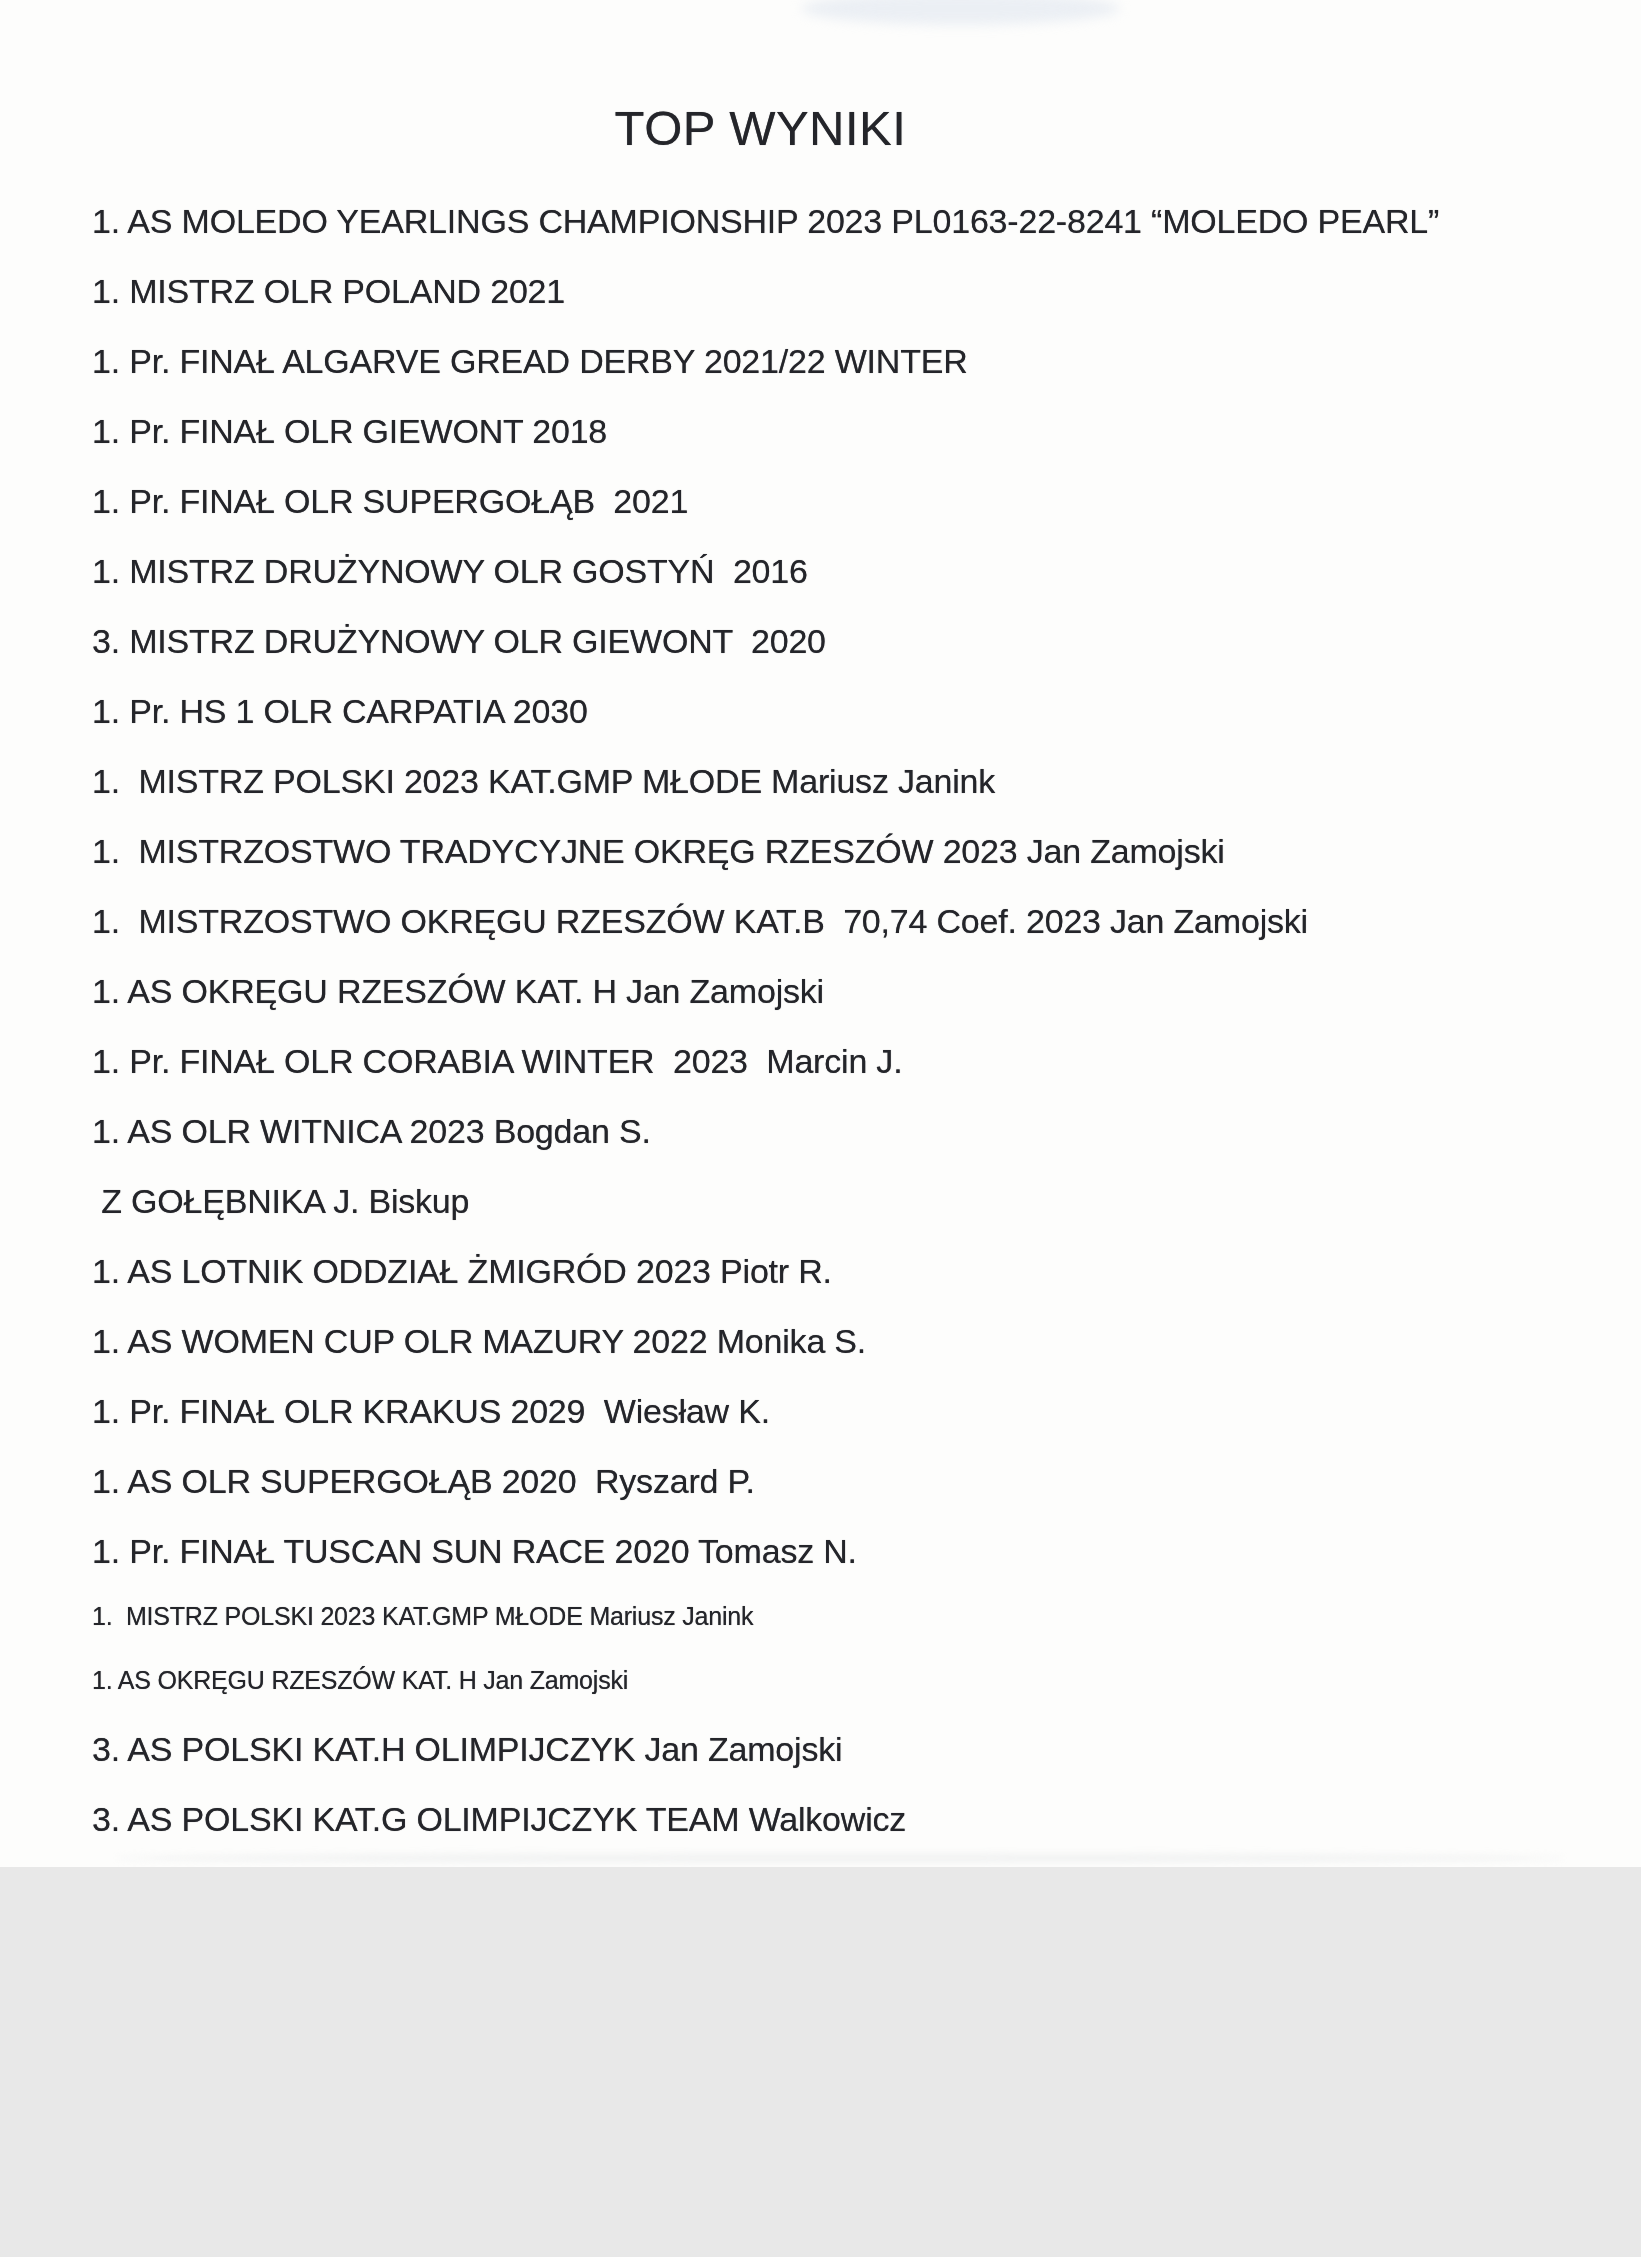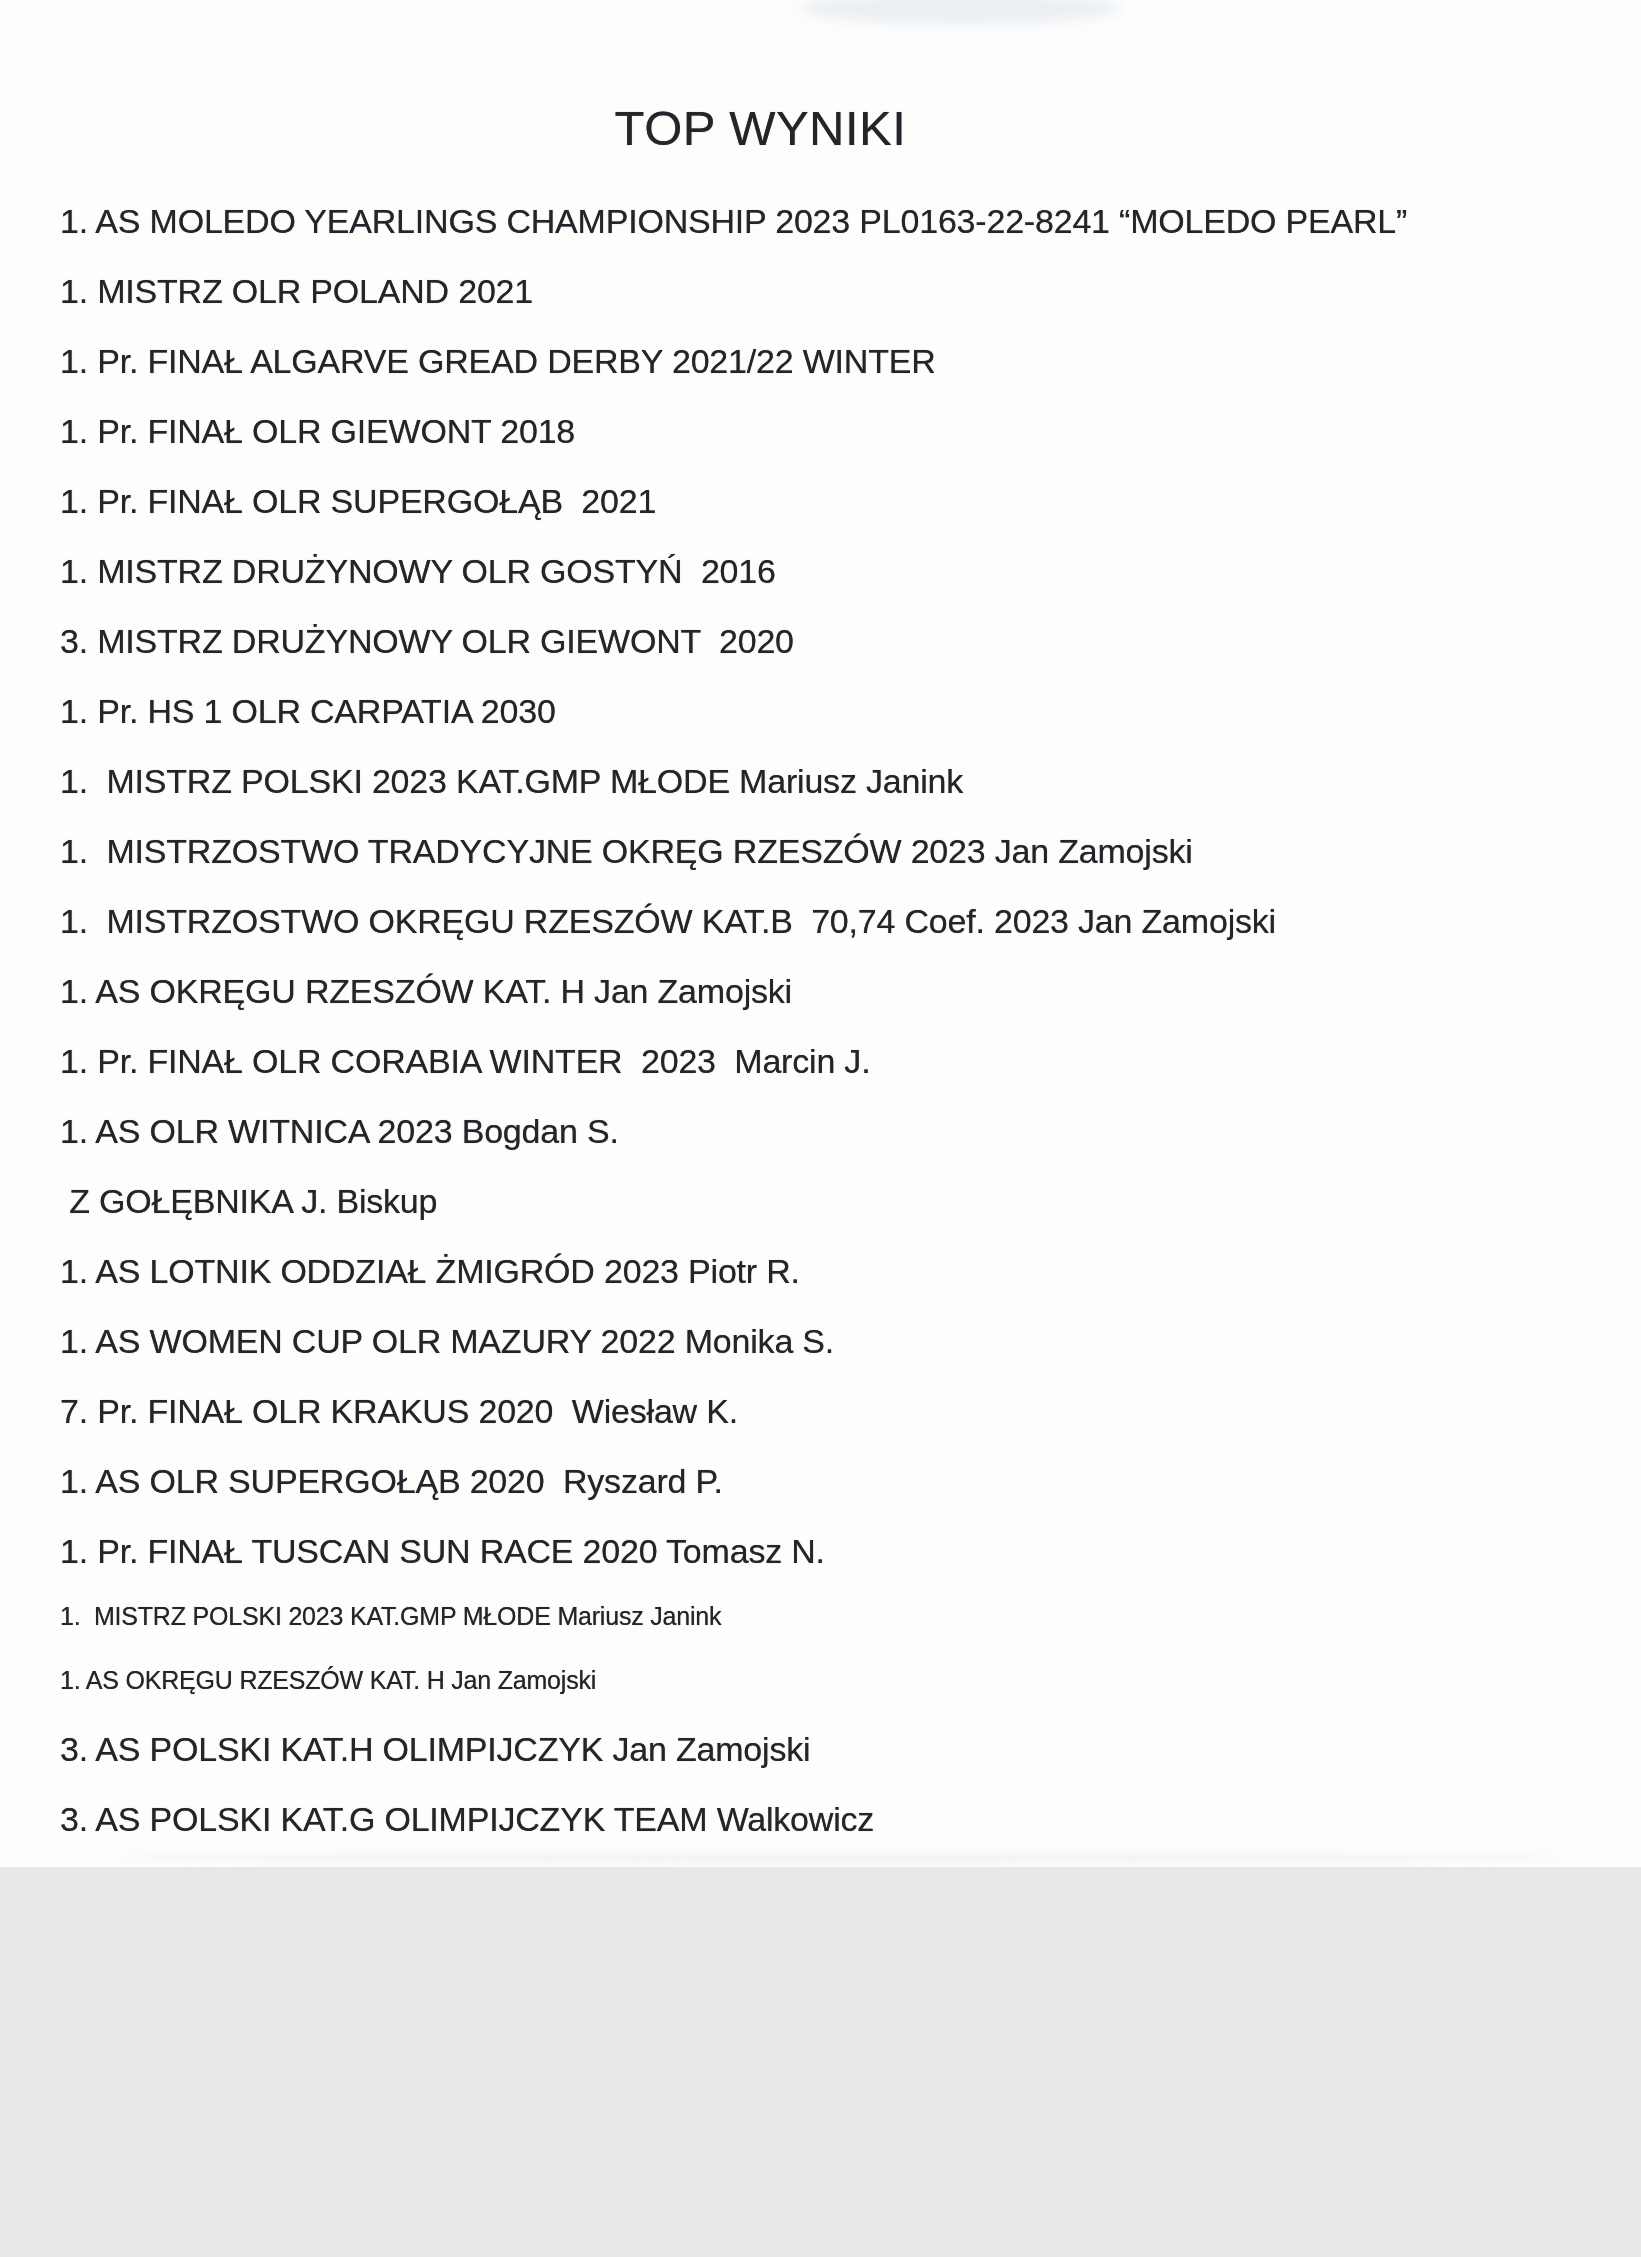--- a/index.html
+++ b/index.html
@@ -48,20 +48,21 @@
     font-weight: 400;
     line-height: 56px;
     letter-spacing: 0.5px;
     white-space: pre;
     text-shadow: 0 0 0.7px rgba(36,37,42,0.75);
   }
   .list {
     margin-top: 46px;
     padding-left: 60px;
     padding-right: 19.3px;
+    margin-left: 32px;
   }
   .row {
     font-size: 34px;
     line-height: 39px;
     margin-bottom: 31px;
     font-weight: 400;
     white-space: pre;
     letter-spacing: -0.2px;
     text-shadow: 0 0 0.7px rgba(36,37,42,0.75);
   }
@@ -91,21 +92,21 @@
       <div class="row">1. Pr. HS 1 OLR CARPATIA 2030</div>
       <div class="row">1.  MISTRZ POLSKI 2023 KAT.GMP MŁODE Mariusz Janink</div>
       <div class="row">1.  MISTRZOSTWO TRADYCYJNE OKRĘG RZESZÓW 2023 Jan Zamojski</div>
       <div class="row">1.  MISTRZOSTWO OKRĘGU RZESZÓW KAT.B  70,74 Coef. 2023 Jan Zamojski</div>
       <div class="row">1. AS OKRĘGU RZESZÓW KAT. H Jan Zamojski</div>
       <div class="row">1. Pr. FINAŁ OLR CORABIA WINTER  2023  Marcin J.</div>
       <div class="row gap-lg">1. AS OLR WITNICA 2023 Bogdan S.</div>
       <div class="row gap-lg"> Z GOŁĘBNIKA J. Biskup</div>
       <div class="row gap-lg">1. AS LOTNIK ODDZIAŁ ŻMIGRÓD 2023 Piotr R.</div>
       <div class="row">1. AS WOMEN CUP OLR MAZURY 2022 Monika S.</div>
-      <div class="row">7. Pr. FINAŁ OLR KRAKUS 2020  Wiesław K.</div>
+      <div class="row">1. Pr. FINAŁ OLR KRAKUS 2029  Wiesław K.</div>
       <div class="row">1. AS OLR SUPERGOŁĄB 2020  Ryszard P.</div>
       <div class="row">1. Pr. FINAŁ TUSCAN SUN RACE 2020 Tomasz N.</div>
       <div class="row small">1.  MISTRZ POLSKI 2023 KAT.GMP MŁODE Mariusz Janink</div>
       <div class="row small">1. AS OKRĘGU RZESZÓW KAT. H Jan Zamojski</div>
       <div class="row">3. AS POLSKI KAT.H OLIMPIJCZYK Jan Zamojski</div>
       <div class="row">3. AS POLSKI KAT.G OLIMPIJCZYK TEAM Walkowicz</div>
     </div>
   <div class="smudge-bottom"></div>
 </div>
 

